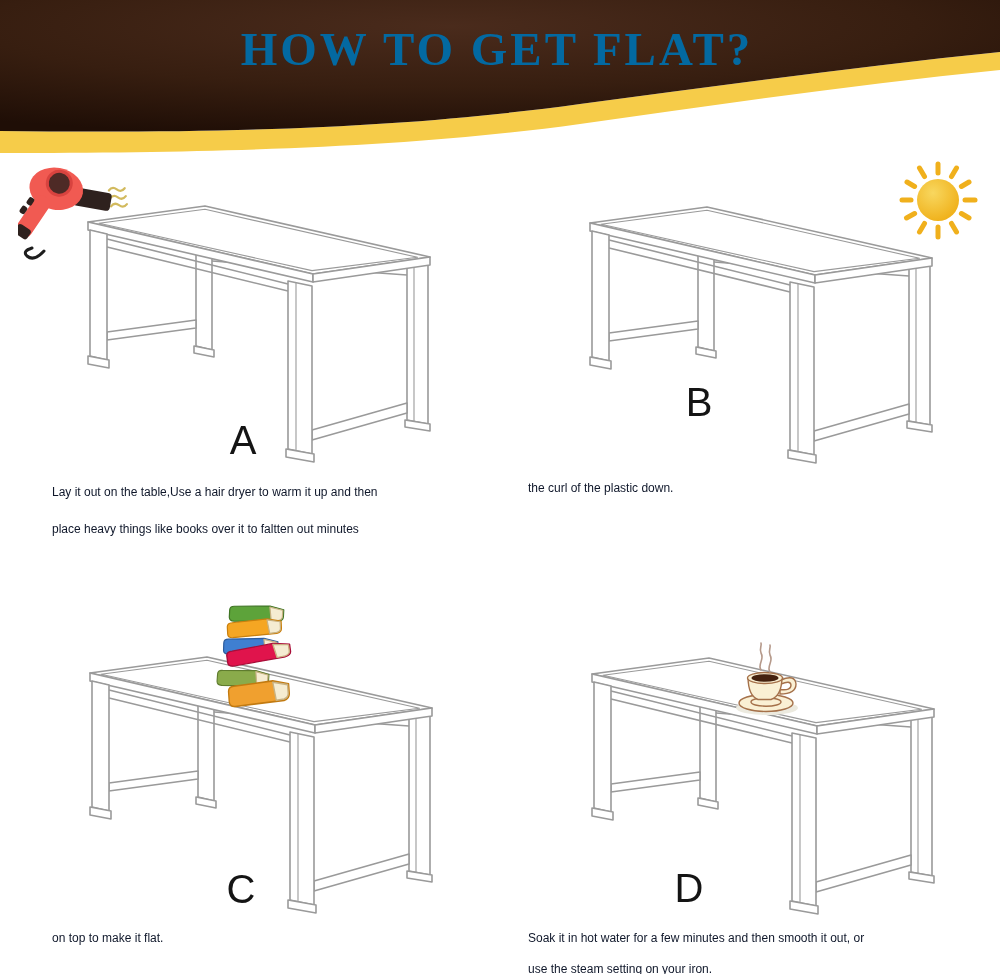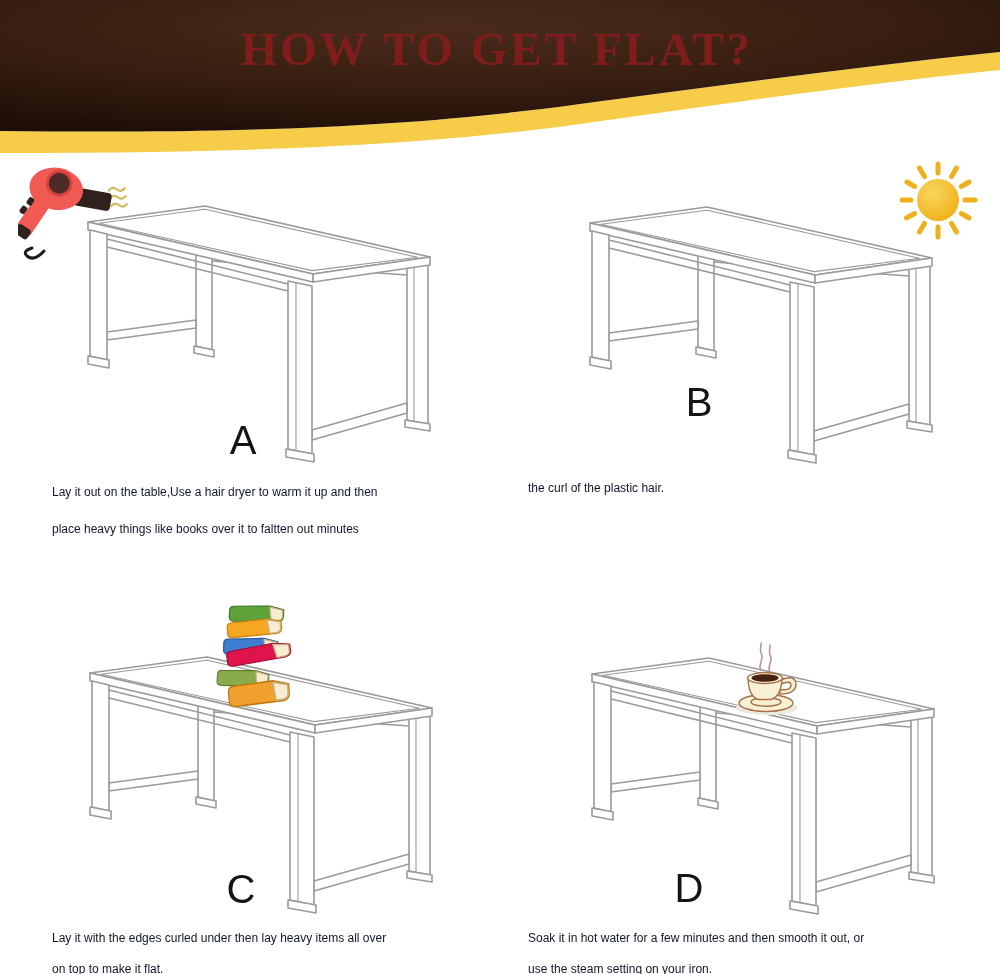--- a/index.html
+++ b/index.html
@@ -6,21 +6,21 @@
   .canvas{
     position:relative;width:1000px;height:974px;background:#ffffff;
     overflow:hidden;font-family:"Liberation Sans",sans-serif;
   }
   
   .header{position:absolute;left:0;top:0;width:1000px;height:175px;}
   .header svg{position:absolute;left:0;top:0;}
   .page-title{
     position:absolute;left:497px;top:22px;transform:translateX(-50%);
     font-family:"Liberation Serif","DejaVu Serif",serif;
-    font-size:47px;font-weight:600;letter-spacing:3px;color:#7f1d1d;
+    font-size:47px;font-weight:600;letter-spacing:3px;color:#0369a1;
     white-space:nowrap;
   }
   
   .desk{position:absolute;width:420px;height:300px;}
   .desk-a{left:60px;top:190px;}
   .desk-b{left:562px;top:191px;}
   .desk-c{left:62px;top:641px;}
   .desk-d{left:564px;top:642px;}
   
   .icon{position:absolute;}
@@ -195,24 +195,23 @@
   <div class="step-letter letter-a">A</div>
   <div class="step-letter letter-b">B</div>
   <div class="step-letter letter-c">C</div>
   <div class="step-letter letter-d">D</div>
 
   <div class="step-text text-a">
     <div class="line">Lay it out on the table,Use a hair dryer to warm it up and then</div>
     <div class="line">place heavy things like books over it to faltten out minutes</div>
   </div>
   <div class="step-text text-b">
-    <div class="line">the curl of the plastic hair.</div>
+    <div class="line">the curl of the plastic down.</div>
   </div>
   <div class="step-text text-c">
-    <div class="line">Lay it with the edges curled under then lay heavy items all over</div>
     <div class="line">on top to make it flat.</div>
   </div>
   <div class="step-text text-d">
     <div class="line">Soak it in hot water for a few minutes and then smooth it out, or</div>
     <div class="line">use the steam setting on your iron.</div>
   </div>
 
 </div>
 
 </body></html>

